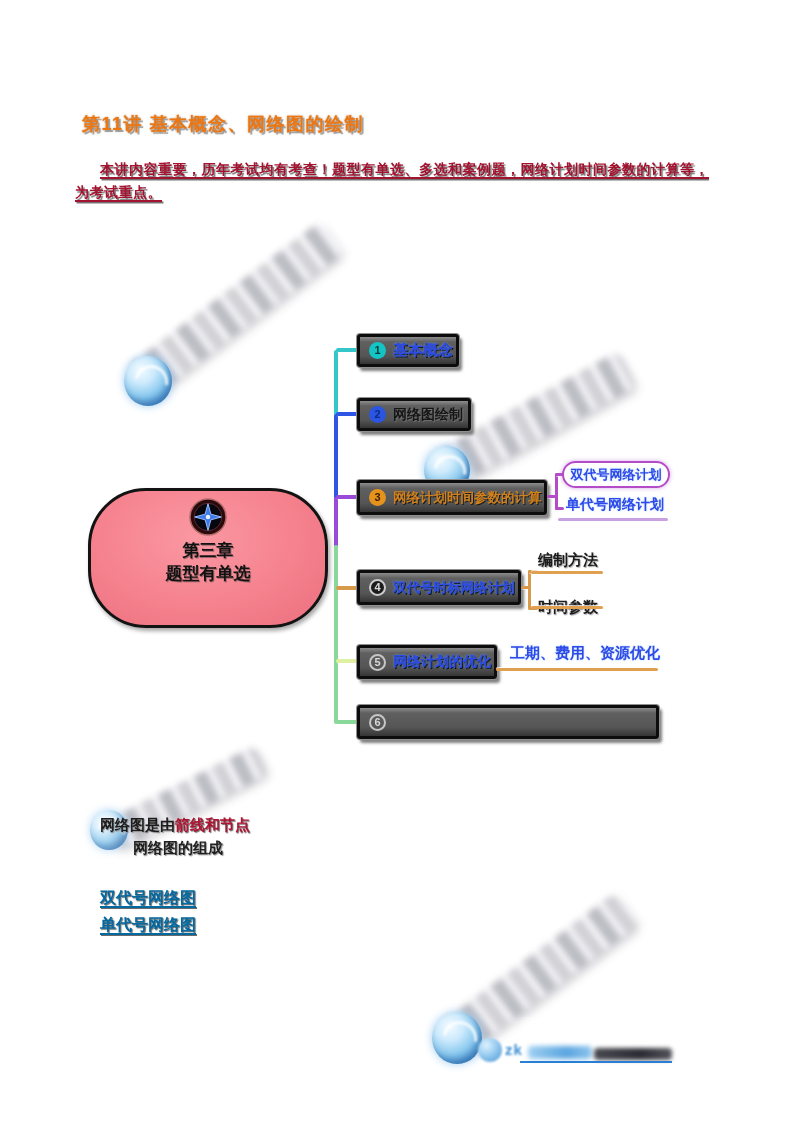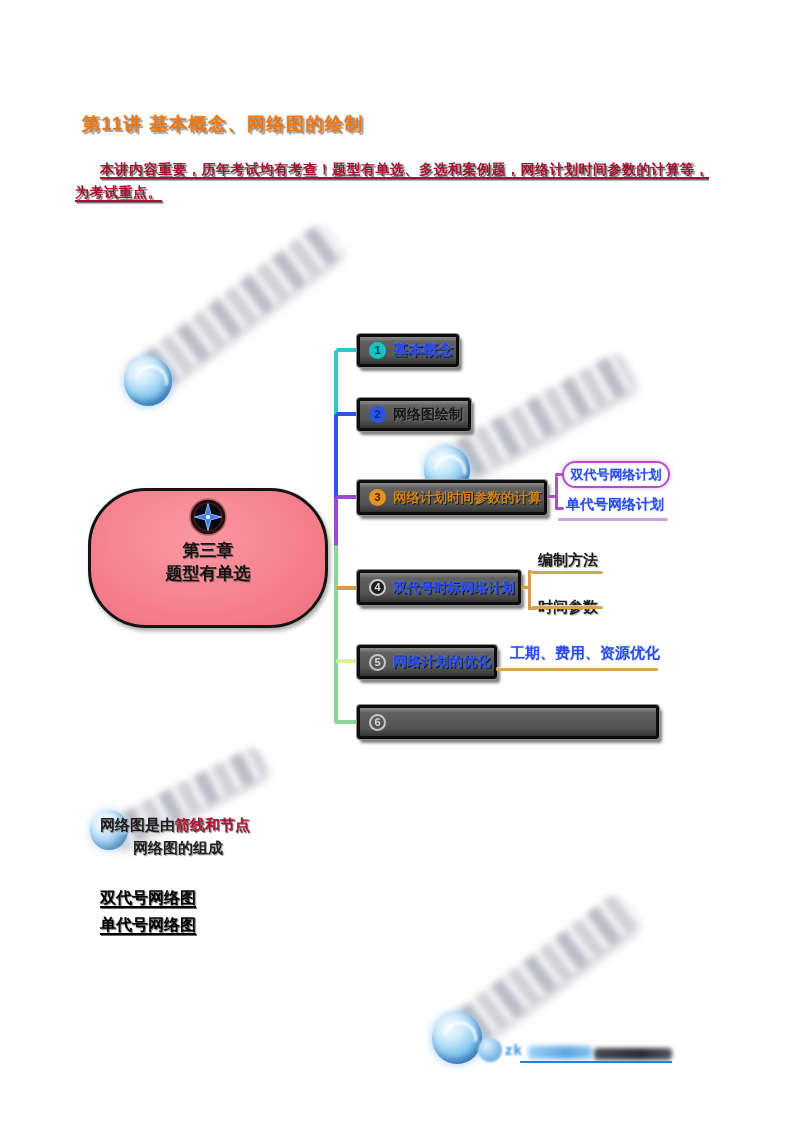--- a/index.html
+++ b/index.html
@@ -83,21 +83,21 @@
   .ubar{position:absolute;height:3px;border-radius:2px;}
   .ubar-lav{background:#c9a0e0;} .ubar-org{background:#e0a050;box-shadow:0 -1px 0 rgba(255,255,255,.7);}
 
   
   .note{position:absolute;white-space:nowrap;filter:blur(.4px);}
   .note-head{left:133px;top:839px;font-size:15px;font-weight:600;color:#1f1f1f;
     text-shadow:1px 1px 1px rgba(140,140,140,.9);}
   .note-l1{left:100px;top:816px;font-size:15px;color:#1c1c1c;font-weight:600;
     text-shadow:1px 1px 1px rgba(140,140,140,.9);}
   .note-l1 .hl{color:#b01232;font-weight:bold;text-shadow:1px 1px 1px rgba(90,90,90,.9);}
-  .note-red{font-size:16px;font-weight:bold;color:#000000;
+  .note-red{font-size:16px;font-weight:bold;color:#0369a1;
     text-decoration:underline;text-decoration-thickness:1.5px;text-underline-offset:3px;
     text-shadow:1px 1px 1px rgba(90,90,90,.9);font-family:Liberation Mono, monospace;}
   .note-l2{left:100px;top:888px;} .note-l3{left:100px;top:915px;}
 
   
   .sig-logo{position:absolute;left:478px;top:1038px;width:24px;height:24px;border-radius:50%;
     background:radial-gradient(circle at 35% 30%,#dff1ff 0%,#9fd0f2 40%,#4694d4 100%);filter:blur(.8px);}
   .sig-zk{position:absolute;left:505px;top:1041px;font-size:15px;font-weight:bold;color:#3a8fd6;
     filter:blur(1px);letter-spacing:1px;}
   .sig-bar-blue{position:absolute;left:528px;top:1046px;width:64px;height:13px;border-radius:4px;

